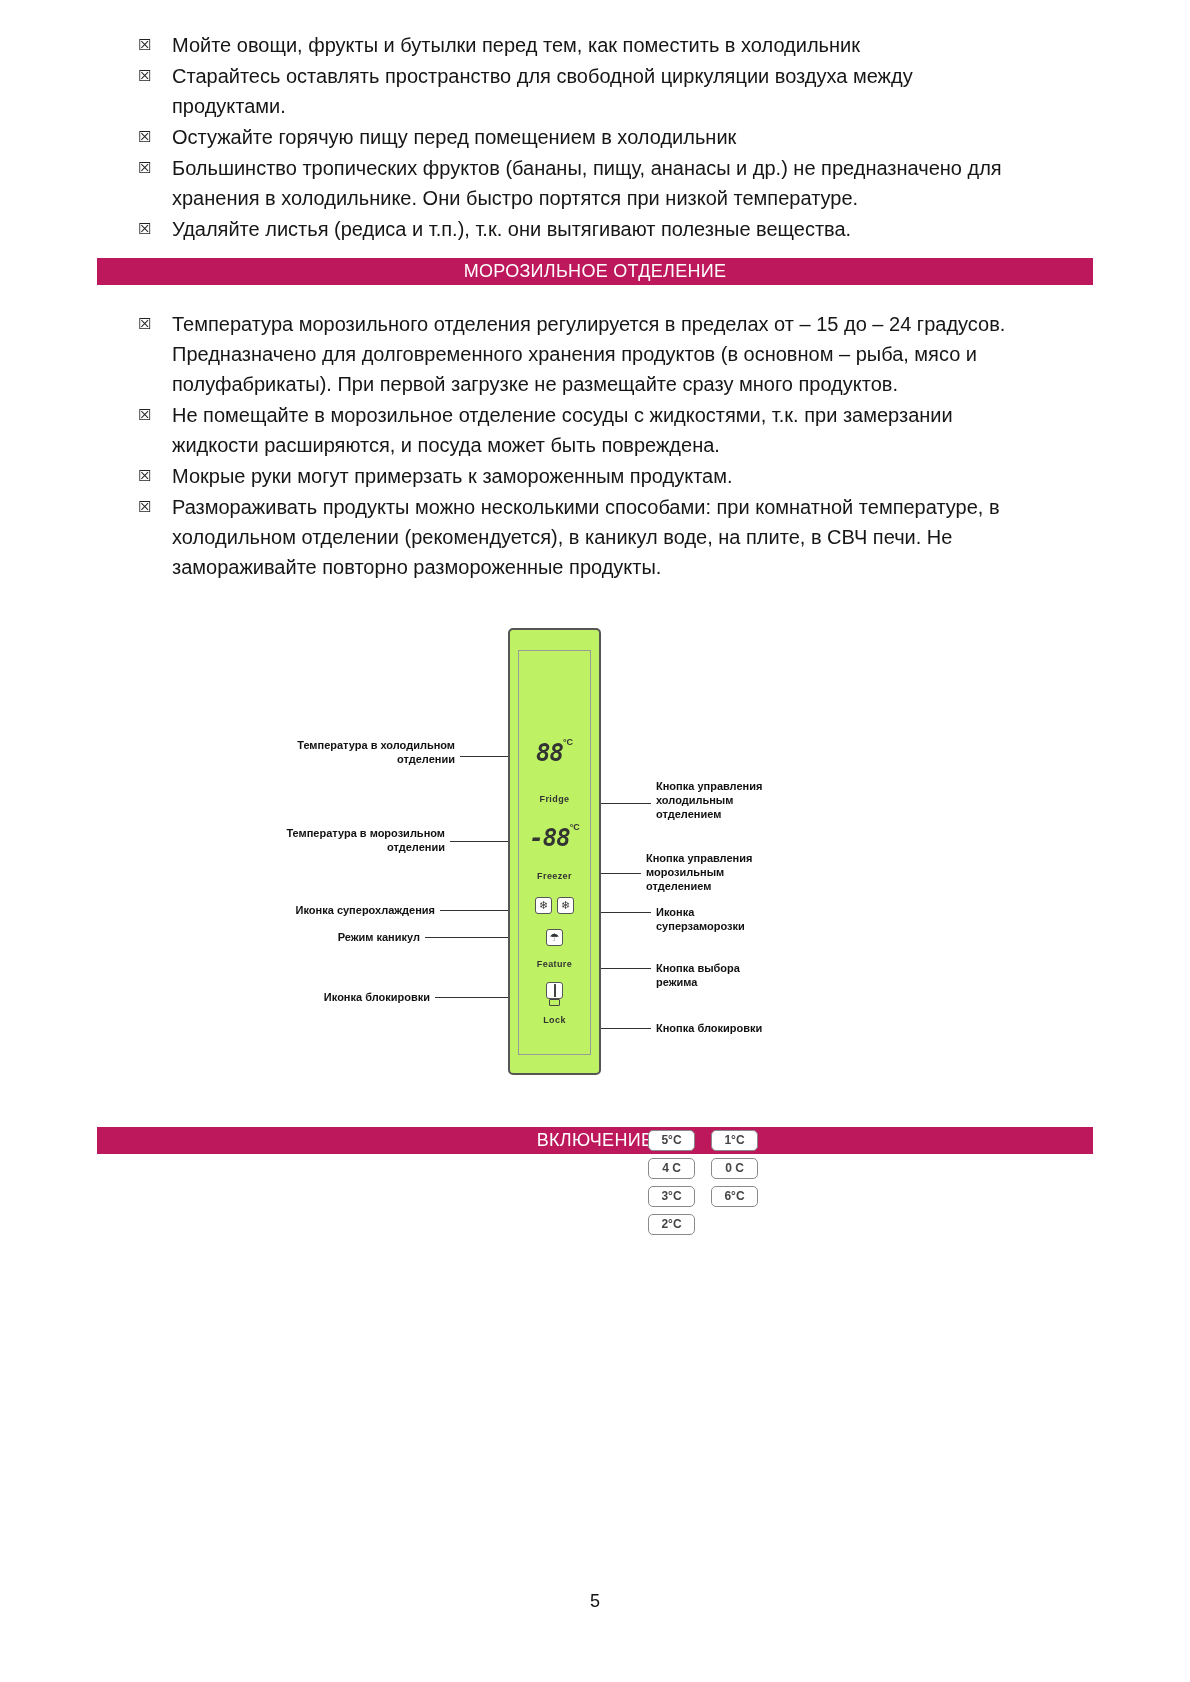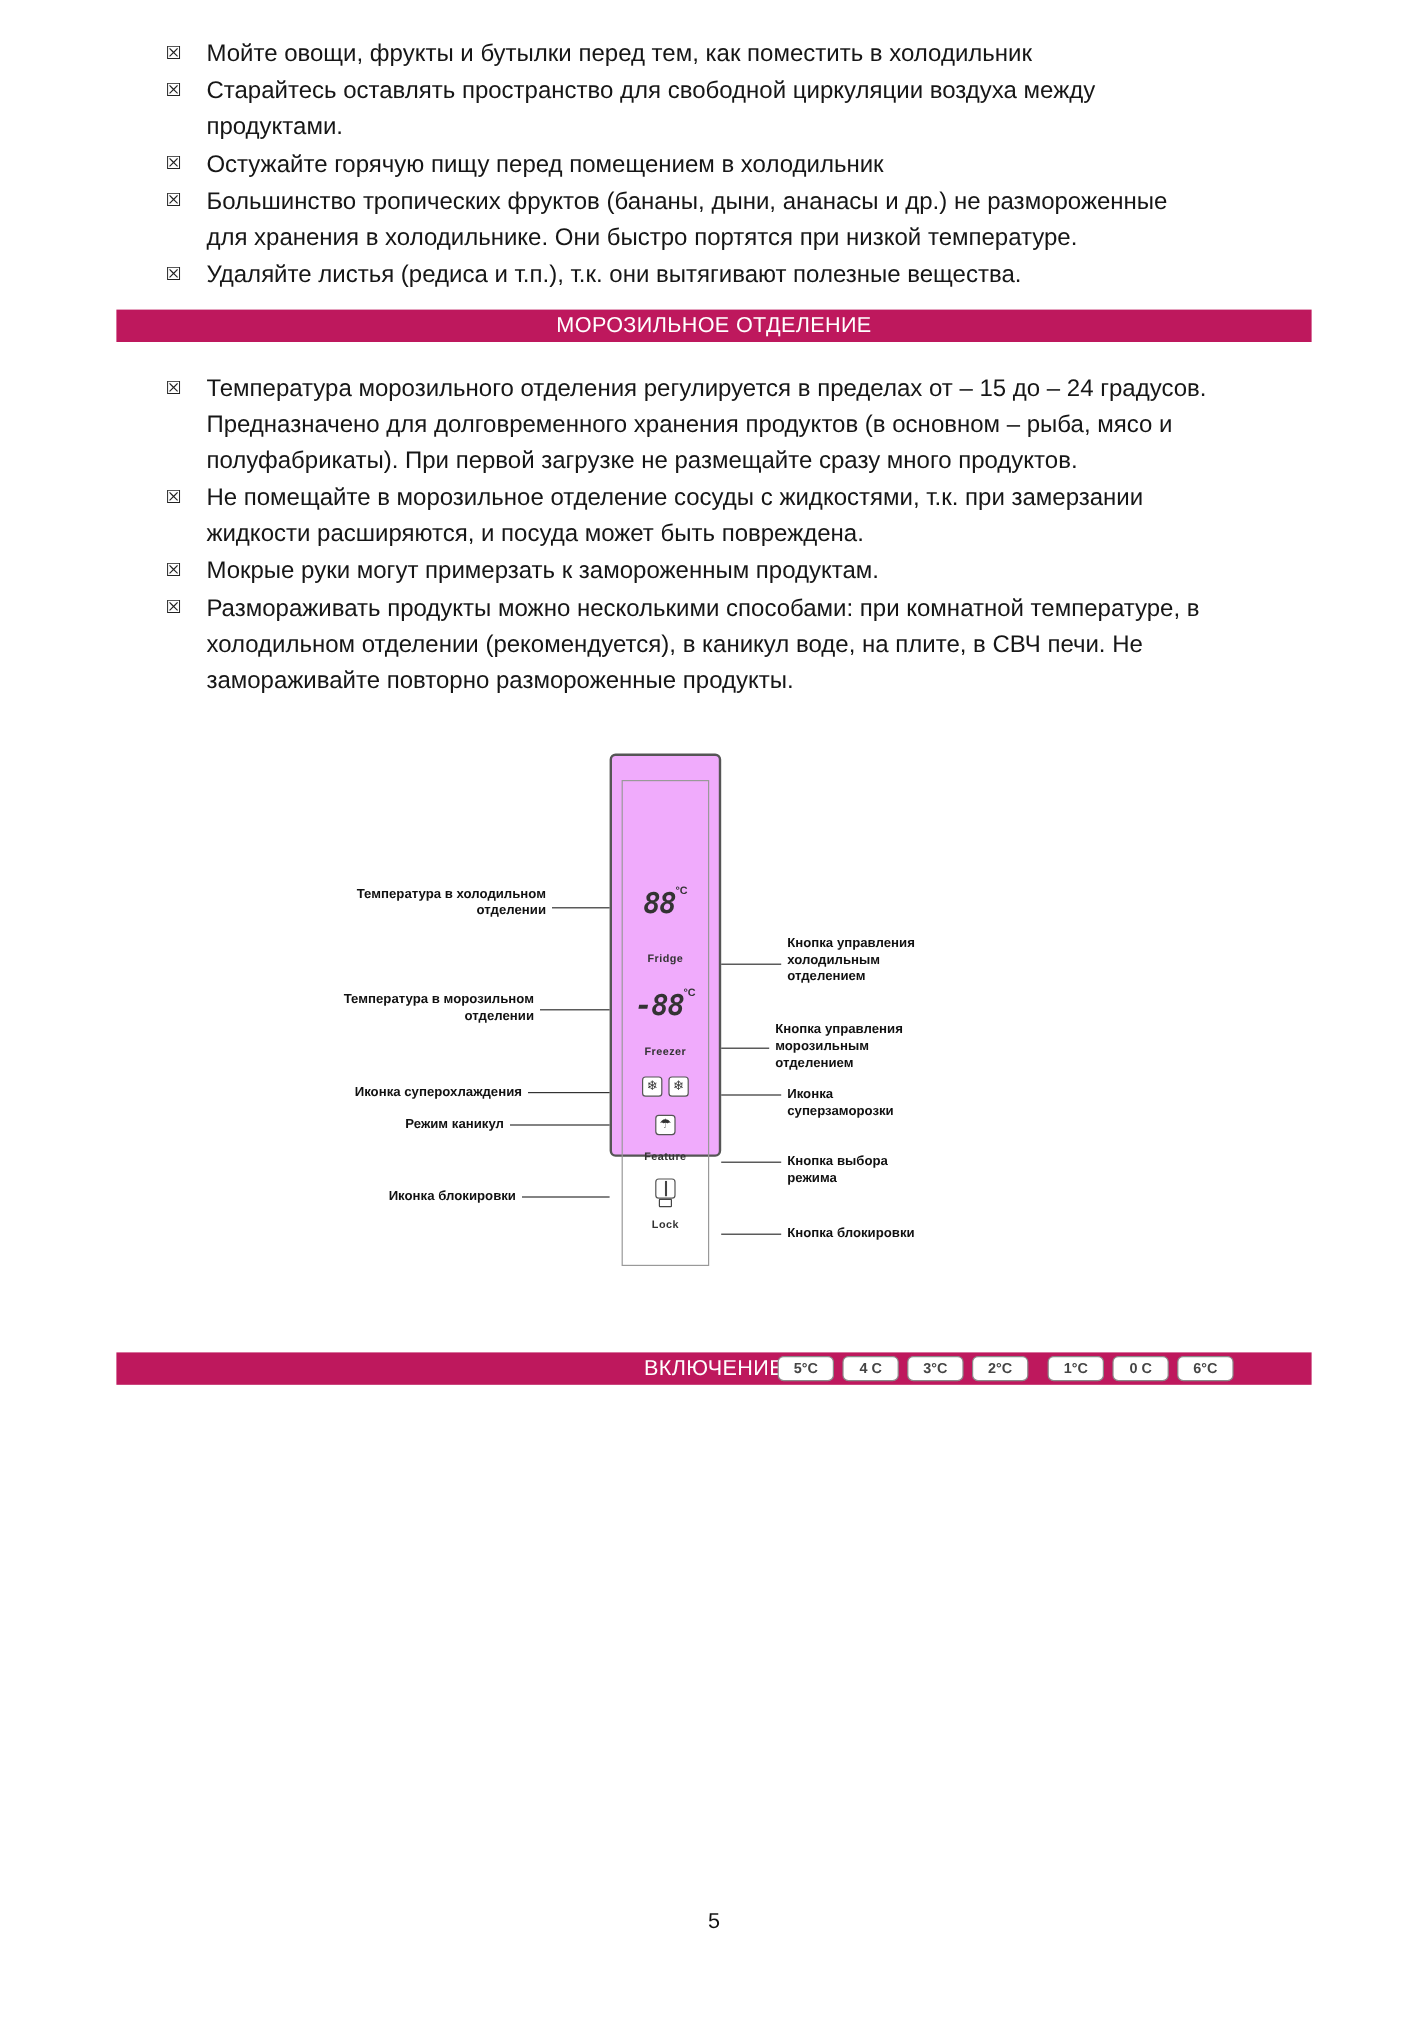--- a/index.html
+++ b/index.html
@@ -30,23 +30,23 @@
     font-size:18px;
     line-height:27px;
     letter-spacing:0.3px;
   }
   .after-bar { margin-top:24px; }
 
   
   .diagram { position:relative; height:530px; }
   .panel-outer {
     position:absolute; left:508px; top:45px;
-    width:93px; height:336px;
+    width:93px; height:447px;
     border:2px solid #555; border-radius:5px;
-    background:#f0abfc;
+    background:#bef264;
   }
   .panel-inner {
     position:absolute; left:8px; top:20px;
     width:73px; height:405px;
     border:1px solid #999;
   }
   .disp-item { position:absolute; left:0; right:0; text-align:center; }
   .seg {
     font-family:"DejaVu Sans Mono", monospace;
     font-style:italic; font-weight:bold;
@@ -66,21 +66,21 @@
   .lock-glyph .body { width:11px; height:7px; border:1.5px solid #444; border-radius:1px; margin:0 auto; }
 
   .dlabel { position:absolute; font-size:11px; font-weight:bold; line-height:14px; color:#111; }
   .dlabel.left-side { text-align:right; }
   .dline { position:absolute; border-top:1.5px solid #333; height:0; }
 
   
   .subtitle { text-align:center; font-size:20px; margin:26px 60px 8px 60px; }
   .para { margin:0 178px 0 105px; font-size:20px; line-height:30px; }
   .temp-grid { margin-left:648px; margin-top:-24px; display:flex; gap:16px; }
-  .temp-col { display:flex; flex-direction:row; gap:7px; }
+  .temp-col { display:flex; flex-direction:column; gap:7px; }
   .temp-box {
     width:47px; height:21px;
     border:1.5px solid #8a8a8a; border-radius:5px;
     font-size:12px; font-weight:bold; color:#444;
     text-align:center; line-height:19px;
     background:#fff;
   }
   .page-num { position:absolute; bottom:70px; left:0; right:0; text-align:center; font-size:18px; color:#111; }
 </style>
 </head>
@@ -96,21 +96,21 @@
     <div class="bullet">
       <span class="glyph">☒</span>
       <span class="text">Старайтесь оставлять пространство для свободной циркуляции воздуха между продуктами.</span>
     </div>
     <div class="bullet">
       <span class="glyph">☒</span>
       <span class="text">Остужайте горячую пищу перед помещением в холодильник</span>
     </div>
     <div class="bullet">
       <span class="glyph">☒</span>
-      <span class="text">Большинство тропических фруктов (бананы, дыни, ананасы и др.) не размороженные для хранения в холодильнике. Они быстро портятся при низкой температуре.</span>
+      <span class="text">Большинство тропических фруктов (бананы, пищу, ананасы и др.) не предназначено для хранения в холодильнике. Они быстро портятся при низкой температуре.</span>
     </div>
     <div class="bullet">
       <span class="glyph">☒</span>
       <span class="text">Удаляйте листья (редиса и т.п.), т.к. они вытягивают полезные вещества.</span>
     </div>
   </div>
 
   <div class="section-bar">МОРОЗИЛЬНОЕ ОТДЕЛЕНИЕ</div>
 
   <div class="bullets after-bar">

